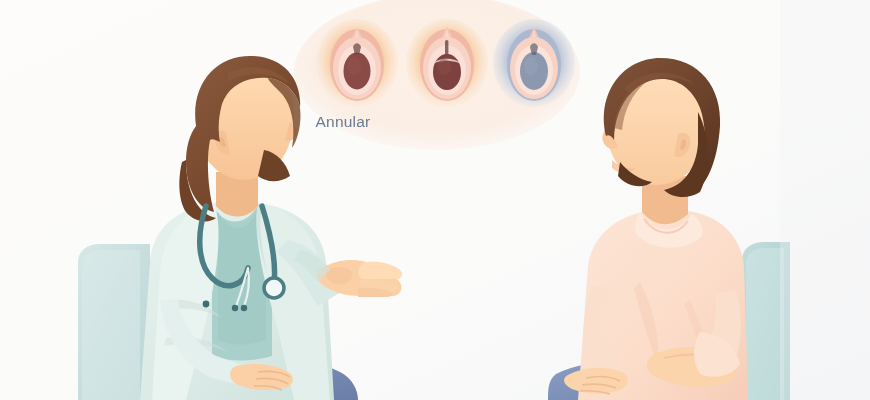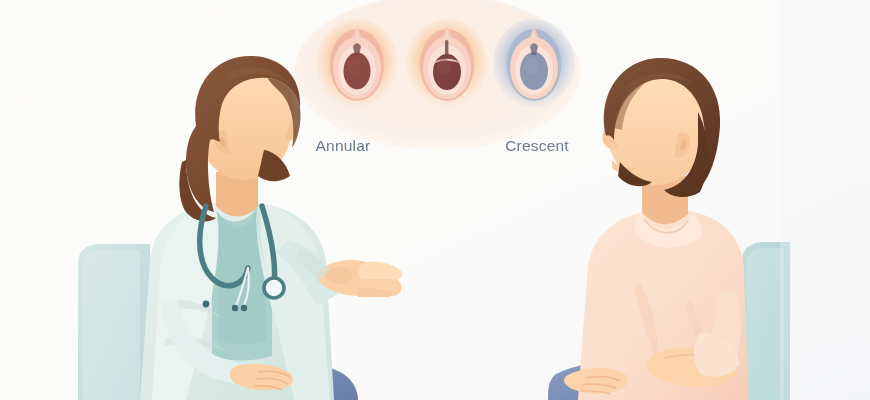--- a/index.html
+++ b/index.html
@@ -34,21 +34,20 @@
     pointer-events: none;
   }
   .diagram-label {
     font-family: "Liberation Sans", sans-serif;
     font-size: 15.5px;
     color: #6b7a90;
     letter-spacing: 0.2px;
     width: 96px;
     text-align: center;
     line-height: 18px;
-    margin-top: 24px;
   }
 </style>
 </head>
 <body>
 
 <div id="scene">
 
   <svg class="layer" viewBox="0 0 870 400" xmlns="http://www.w3.org/2000/svg">
     <defs>
       <linearGradient id="bgGrad" x1="0" y1="0" x2="1" y2="1">
@@ -274,16 +273,15 @@
       <path d="M664 358 C688 352 712 354 728 362" stroke="#f2bf95" stroke-width="1.8" fill="none" opacity="0.8"></path>
 
       <path d="M700 332 C720 334 736 346 740 364 C732 376 714 380 700 374 C692 362 692 344 700 332 Z" fill="#fbe2d1"></path>
     </g>
 
     <rect x="780" y="0" width="90" height="400" fill="#f3f4f6" opacity="0.35"></rect>
   </svg>
 
   <div class="labels">
     <div class="diagram-label">Annular</div>
-    <div class="diagram-label">Crescent</div>
   </div>
 
 </div>
 
 </body></html>

